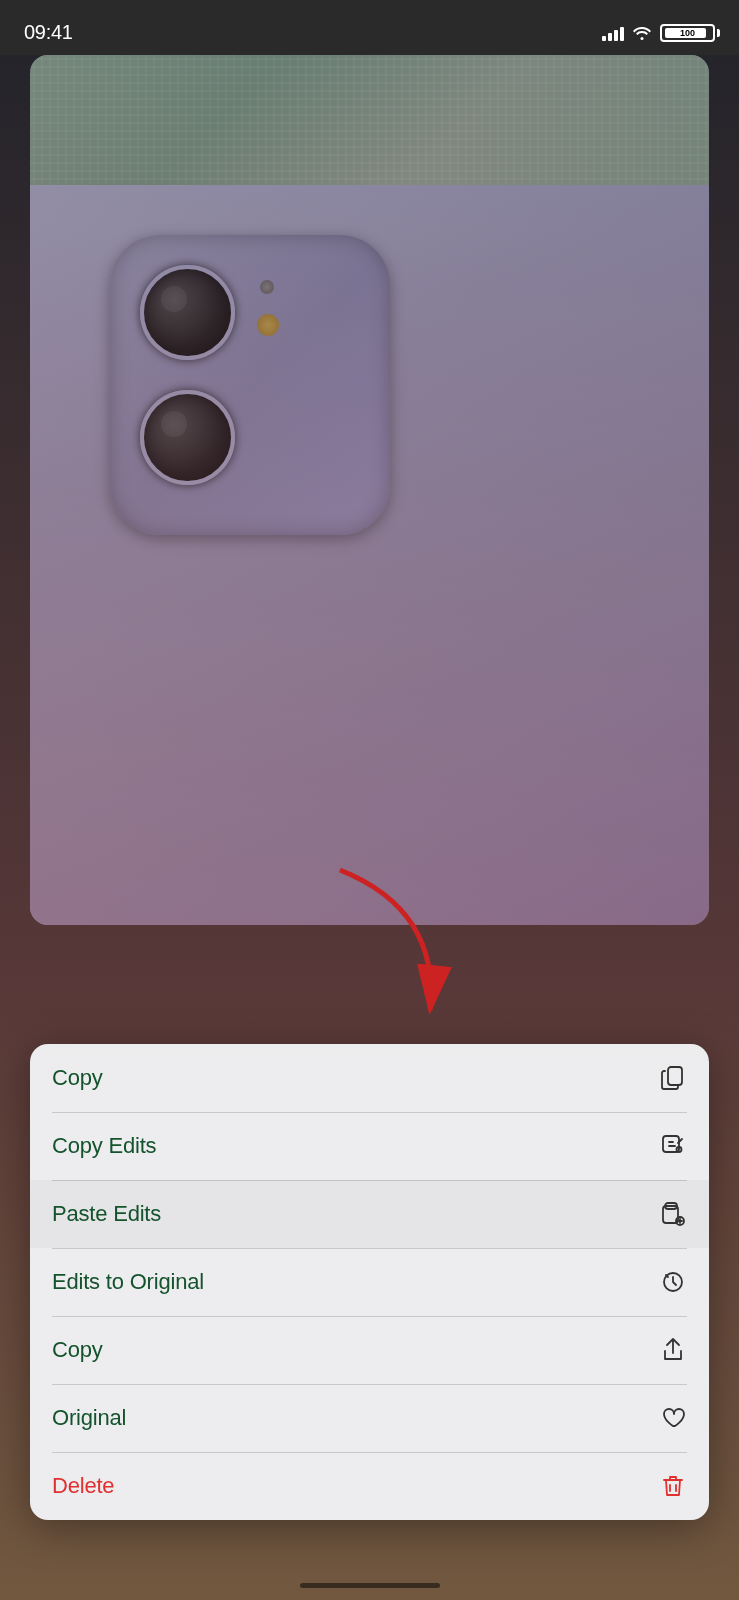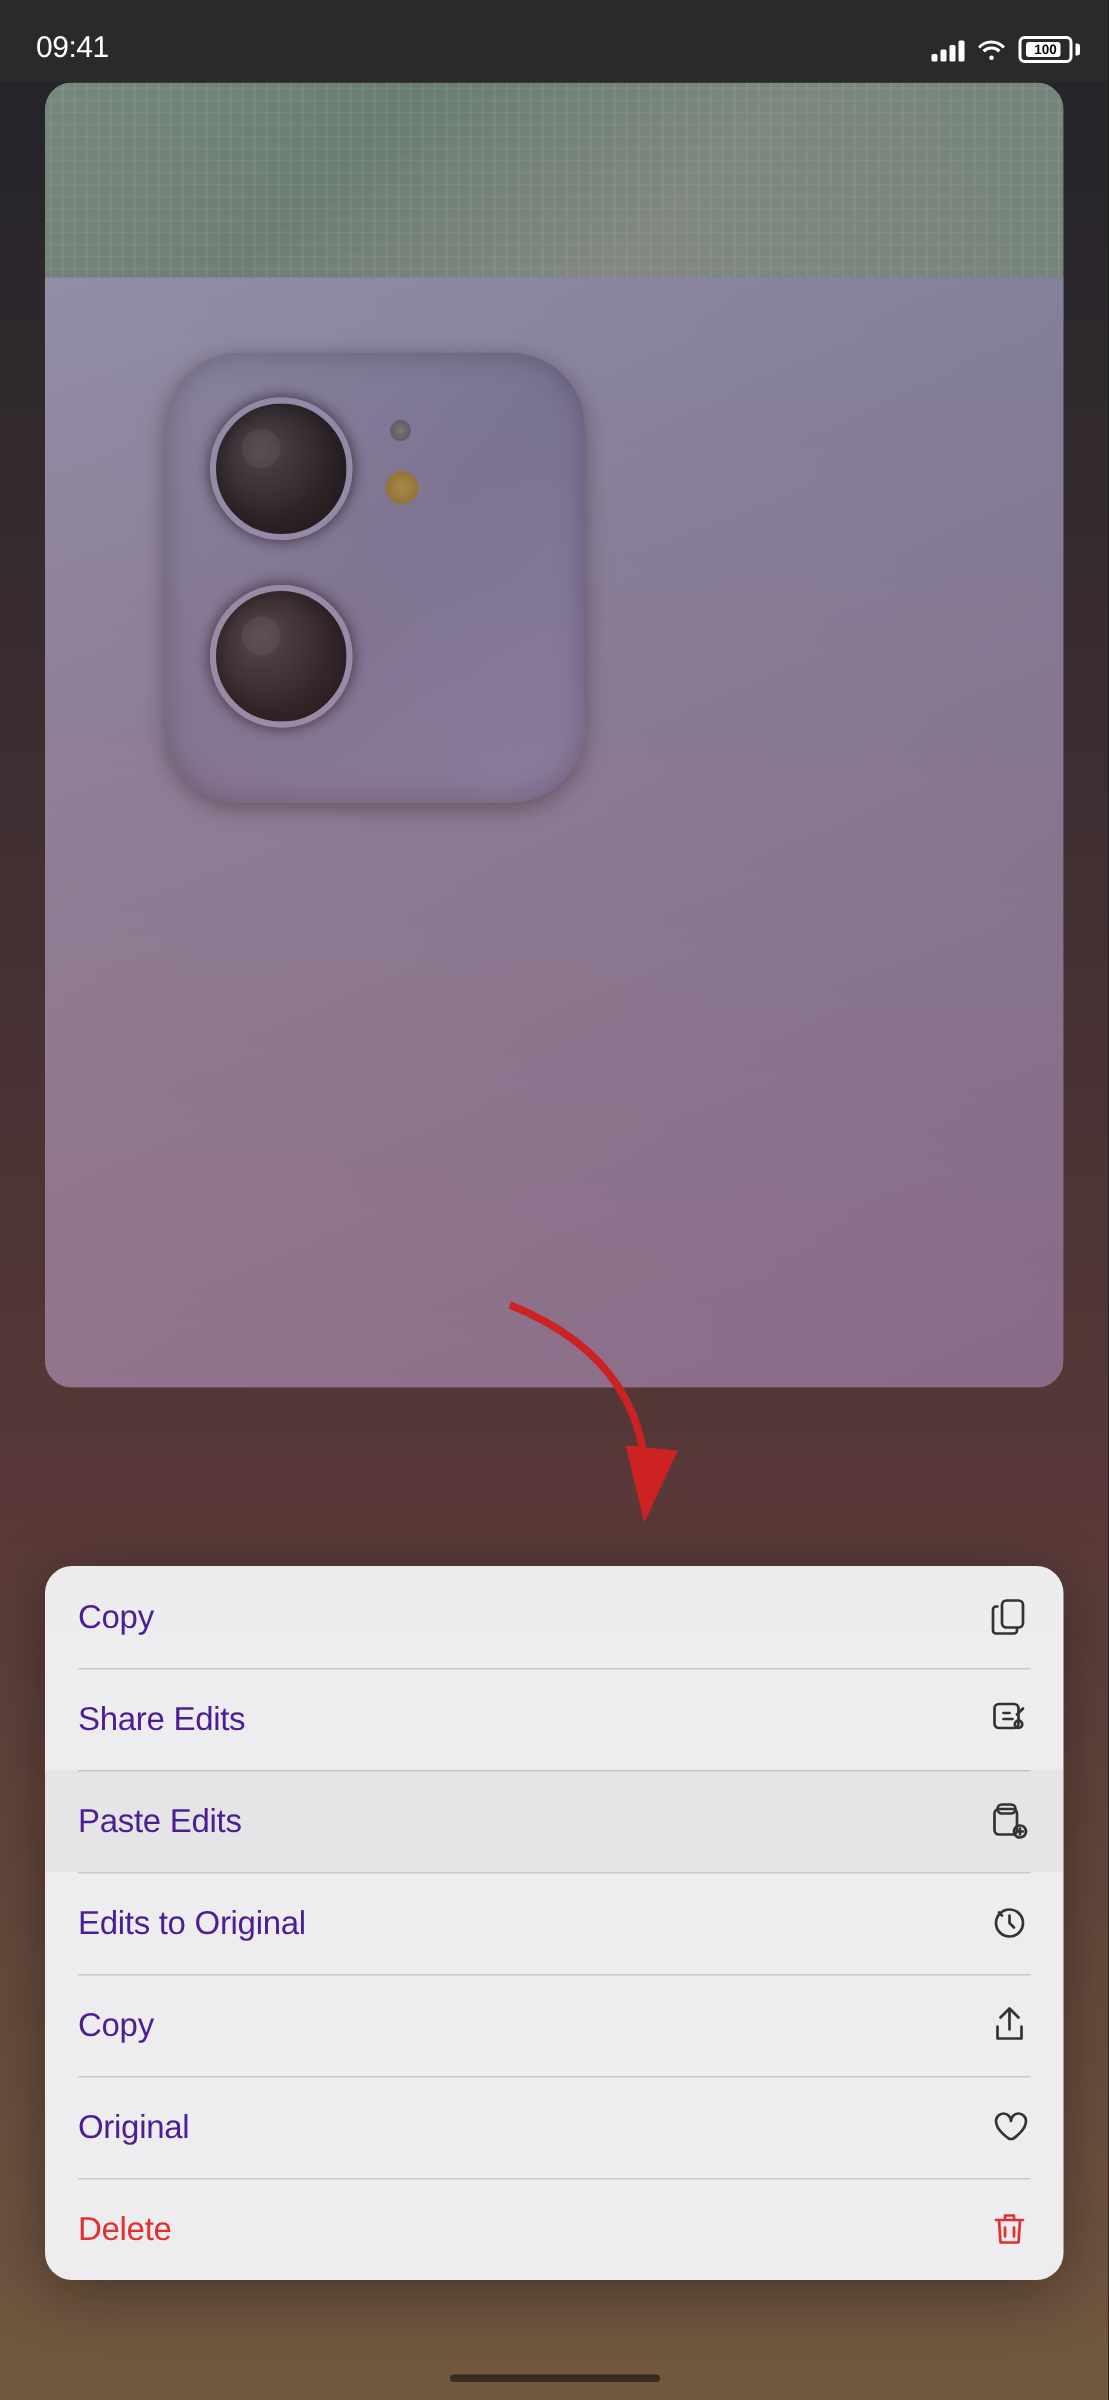--- a/index.html
+++ b/index.html
@@ -55,21 +55,21 @@
     }
 
     .battery-container {
       display: flex;
       align-items: center;
       border: 2px solid white;
       border-radius: 4px;
       padding: 2px 3px;
       position: relative;
       height: 18px;
-      width: 36px;
+      width: 55px;
     }
 
     .battery-fill {
       background: white;
       height: 100%;
       width: 90%;
       border-radius: 2px;
     }
 
     .battery-tip {
@@ -212,21 +212,21 @@
       bottom: 0;
       left: 22px;
       right: 22px;
       height: 0.5px;
       background: rgba(0,0,0,0.15);
     }
 
     .menu-label {
       font-size: 22px;
       font-weight: 400;
-      color: #4c1d95;
+      color: #14532d;
       letter-spacing: -0.2px;
     }
 
     .menu-label.delete {
       color: #e03030;
       text-align: right;
     }
 
     .menu-icon {
       width: 28px;
@@ -328,21 +328,21 @@
     <span class="menu-label">Copy</span>
     <div class="menu-icon">
       <svg width="26" height="26" viewBox="0 0 26 26" fill="none" stroke="#333" stroke-width="1.8" stroke-linecap="round" stroke-linejoin="round">
         <rect x="8" y="2" width="14" height="18" rx="3"></rect>
         <path d="M5 6H4a2 2 0 00-2 2v14a2 2 0 002 2h12a2 2 0 002-2v-1"></path>
       </svg>
     </div>
   </div>
 
   <div class="menu-item">
-    <span class="menu-label">Share Edits</span>
+    <span class="menu-label">Copy Edits</span>
     <div class="menu-icon">
       <svg width="26" height="26" viewBox="0 0 26 26" fill="none" stroke="#333" stroke-width="1.8" stroke-linecap="round" stroke-linejoin="round">
         <rect x="3" y="3" width="16" height="16" rx="3"></rect>
         <path d="M9 9h4M9 13h6"></path>
         <path d="M18 10l4-4M19 19a2.5 2.5 0 100-5 2.5 2.5 0 000 5z"></path>
       </svg>
     </div>
   </div>
 
   <div class="menu-item highlighted">

